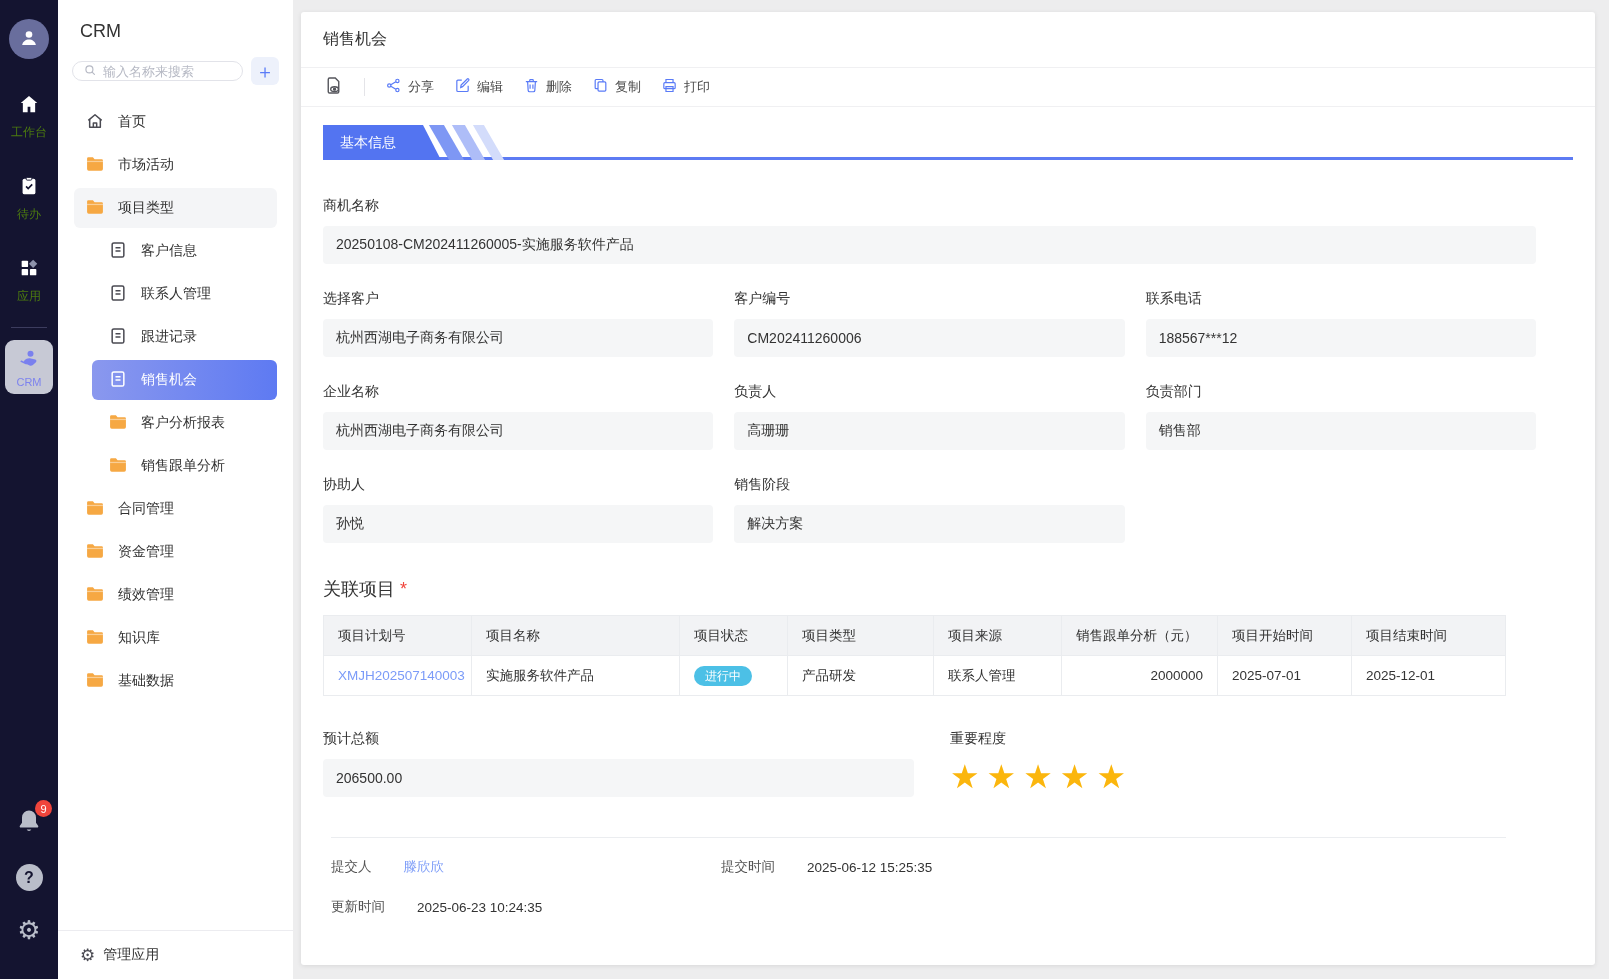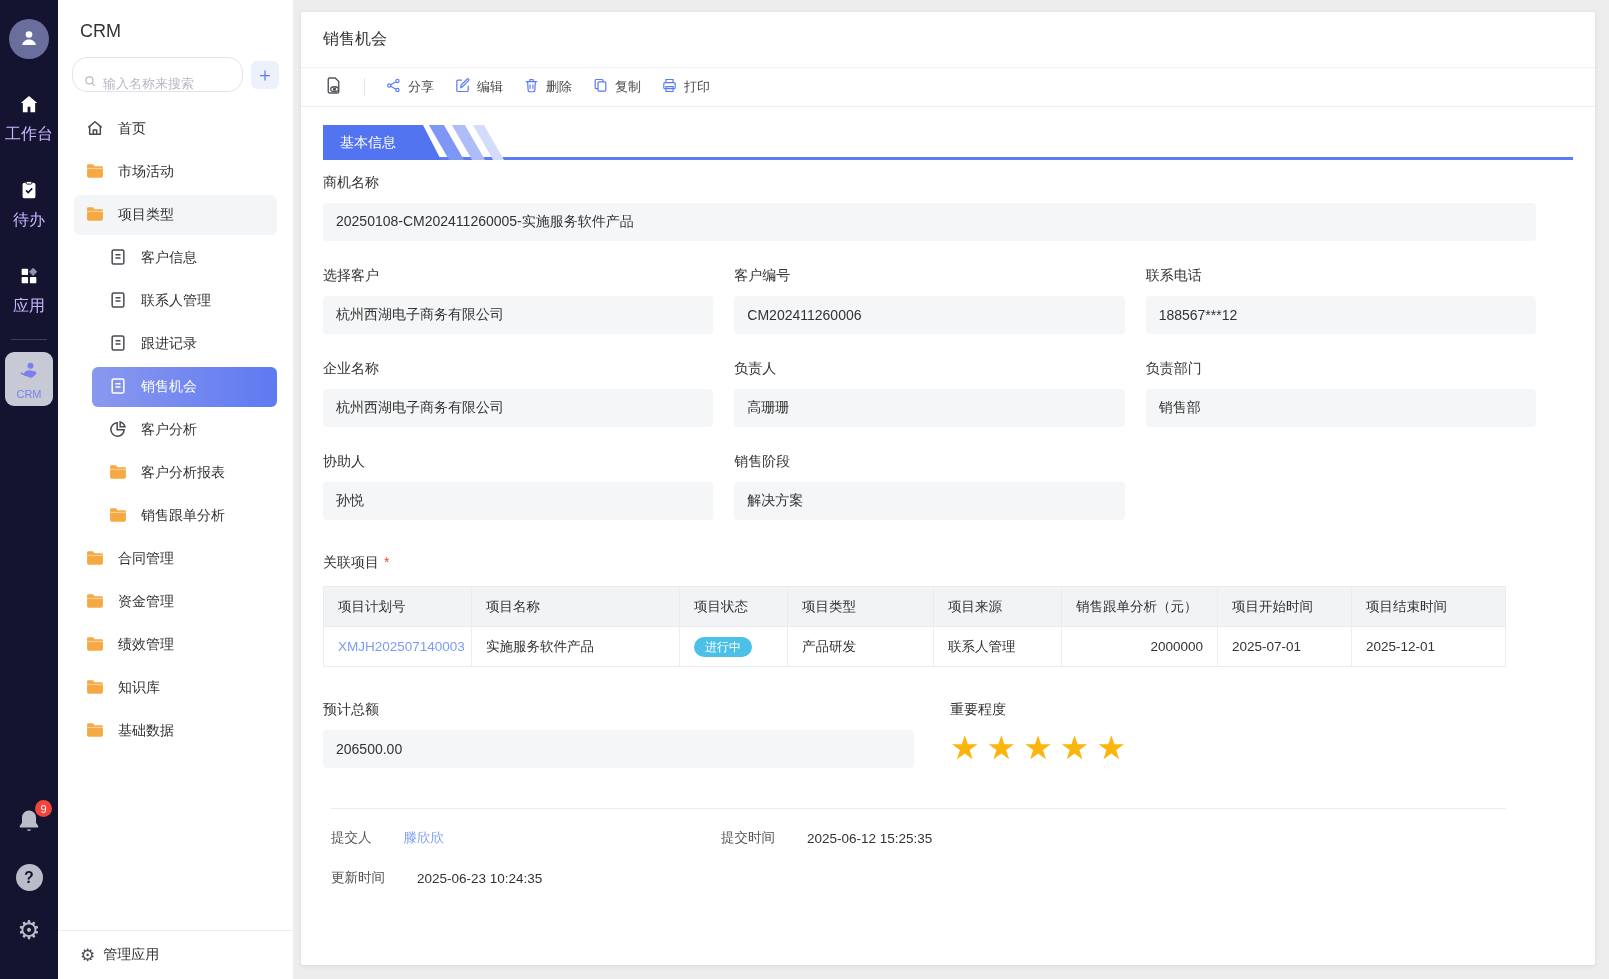--- a/index.html
+++ b/index.html
@@ -6,37 +6,37 @@
   html,body { width:1609px; height:979px; overflow:hidden; }
   body { font-family:"Liberation Sans","DejaVu Sans",sans-serif; background:#ededee; color:#333; font-size:14px; }
   .app { display:flex; width:100%; height:100%; }
 
   
   .rail { width:58px; background:#141430; display:flex; flex-direction:column; align-items:center; flex-shrink:0; }
   .avatar { width:40px; height:40px; border-radius:50%; background:#696e9d; margin-top:19px; display:flex; align-items:center; justify-content:center; cursor:pointer; }
   .avatar svg { width:22px; height:22px; }
   .rail-item { margin-top:34px; display:flex; flex-direction:column; align-items:center; gap:6px; cursor:pointer; }
   .rail-item svg { width:22px; height:22px; }
-  .rail-label { color:#c4b5fd; font-size:16px; }
+  .rail-label { color:#4d7c0f; font-size:12px; }
   .rail-divider { width:36px; height:1px; background:#3c3c5e; margin-top:22px; }
   .rail-crm { margin-top:12px; width:48px; height:54px; background:#c7c9d5; border-radius:9px; display:flex; flex-direction:column; align-items:center; justify-content:center; gap:2px; cursor:pointer; }
   .rail-crm svg { width:24px; height:24px; }
   .crm-label { font-size:11px; color:#7d83ee; }
   .rail-spacer { flex:1; }
   .rail-bell { position:relative; cursor:pointer; margin-bottom:26px; }
   .rail-bell svg { width:28px; height:28px; }
   .badge { position:absolute; top:-7px; right:-9px; min-width:17px; height:17px; border-radius:9px; background:#F0453C; color:#fff; font-size:11px; display:flex; align-items:center; justify-content:center; padding:0 4px; }
   .rail-help { width:27px; height:27px; border-radius:50%; background:#b9bdc9; color:#141430; font-weight:bold; font-size:16px; display:flex; align-items:center; justify-content:center; cursor:pointer; margin-bottom:26px; }
   .rail-gear { color:#b9bdc9; font-size:26px; line-height:1; cursor:pointer; margin-bottom:36px; }
 
   
   .sidebar { width:235px; background:#fff; display:flex; flex-direction:column; flex-shrink:0; }
   .sb-title { font-size:18px; font-weight:500; color:#333; padding:21px 0 0 22px; }
   .sb-search { display:flex; align-items:center; gap:8px; margin:15px 14px 8px 14px; }
-  .search-box { flex:1; height:35px; border:1px solid #e2e3e9; border-radius:15px; display:flex; align-items:flex-end; padding:0 10px; gap:6px; background:#fff; }
+  .search-box { flex:1; height:20px; border:1px solid #e2e3e9; border-radius:15px; display:flex; align-items:center; padding:0 10px; gap:6px; background:#fff; }
   .search-box svg { width:14px; height:14px; flex-shrink:0; }
   .search-box input { border:none; outline:none; width:100%; font-size:13px; color:#333; font-family:inherit; background:transparent; }
   .search-box input::placeholder { color:#b6b9c4; }
   .add-btn { width:28px; height:28px; border:none; border-radius:6px; background:#edf1fb; color:#5a7bf7; font-size:19px; line-height:1; cursor:pointer; }
   .menu { flex:1; overflow:hidden; padding-top:6px; }
   .mi { height:40px; margin:3px 16px; border-radius:6px; display:flex; align-items:center; gap:13px; padding-left:11px; cursor:pointer; font-size:14px; color:#333; }
   .mi svg { width:20px; height:20px; flex-shrink:0; color:#4a4a52; }
   .mi.lvl2 { padding-left:34px; }
   .mi.active-parent { background:#f4f5f7; }
   .mi.selected { margin-left:34px; padding-left:16px; background:linear-gradient(90deg,#8a98ee,#5e7af2); color:#fff; }
@@ -62,29 +62,29 @@
   
   .section-banner { position:relative; height:35px; }
   .banner-line { position:absolute; left:0; right:0; bottom:0; height:3px; background:#5d7bf3; }
   .banner-main { position:absolute; left:0; top:0; bottom:0; width:118px; background:#5374F1; color:#fff; display:flex; align-items:center; padding-left:17px; font-size:14px; clip-path:polygon(0 0,100px 0,118px 100%,0 100%); }
   .stripe { position:absolute; top:0; bottom:0; transform:skewX(30deg); }
   .s1 { left:116px; width:15px; background:#7e97f4; }
   .s2 { left:139px; width:13px; background:#aebdf8; }
   .s3 { left:160px; width:11px; background:#d3dcfb; }
 
   
-  .form { padding-top:14px; max-width:1213px; }
+  .form { padding-top:37px; max-width:1213px; }
   .flabel { font-size:14px; color:#333; margin-bottom:11px; }
   .fbox { height:38px; background:#f5f6f7; border-radius:4px; display:flex; align-items:center; padding:0 13px; font-size:14px; color:#333; }
   .field { margin-bottom:26px; }
   .grid3 { display:flex; gap:21px; }
   .grid3 .field { flex:1; }
   .grid3 .field.empty { visibility:hidden; }
 
-  .rel-label { font-size:14px; color:#333; margin:8px 0 14px 0; }
+  .rel-label { font-size:18px; color:#333; margin:8px 0 14px 0; }
   .req { color:#F0453C; margin-left:5px; }
   table.rel-table { border-collapse:collapse; table-layout:fixed; width:1182px; font-size:13.5px; }
   .rel-table th, .rel-table td { border:1px solid #eaecef; height:40px; padding:0 14px; text-align:left; font-weight:normal; color:#333; overflow:hidden; white-space:nowrap; }
   .rel-table thead th { background:#f2f3f5; }
   .rel-table td.num { text-align:right; }
   a.cell-link { color:#7b9bf8; text-decoration:none; cursor:pointer; }
   .status-badge { display:inline-block; background:#4CC0E6; color:#fff; font-size:12px; border-radius:999px; padding:4px 11px; line-height:1; }
 
   .bottom-row { display:flex; margin-top:34px; align-items:flex-start;gap:8px; }
   .total-field { width:591px; }
@@ -249,27 +249,20 @@
       </div>
 
       <div class="mi selected">
         <span><svg viewBox="0 0 24 24" fill="none" stroke="currentColor" stroke-width="1.8">
               <rect x="5" y="3.5" width="14" height="17" rx="2"></rect>
               <path d="M9 9.2h6M9 13.2h6"></path>
             </svg></span>
         <span>销售机会</span>
       </div>
 
-      <div class="mi lvl2">
-        <span><svg viewBox="0 0 24 24" fill="none" stroke="currentColor" stroke-width="1.8">
-              <path d="M11 4.6A8 8 0 1 0 19.4 13H11z"></path>
-              <path d="M14.6 3.6a8 8 0 0 1 5.8 5.8h-5.8z"></path>
-            </svg></span>
-        <span>客户分析</span>
-      </div>
 
       <div class="mi lvl2">
         <span><svg viewBox="0 0 24 24">
               <path fill="#F6A843" d="M2.5 5.5A1.5 1.5 0 0 1 4 4h5.5l2 2.2H20a1.5 1.5 0 0 1 1.5 1.5V18a2 2 0 0 1-2 2h-15a2 2 0 0 1-2-2z"></path>
               <path fill="#fff" opacity=".45" d="M2.5 8.2h19v1.5h-19z"></path>
             </svg></span>
         <span>客户分析报表</span>
       </div>
 
       <div class="mi lvl2">

